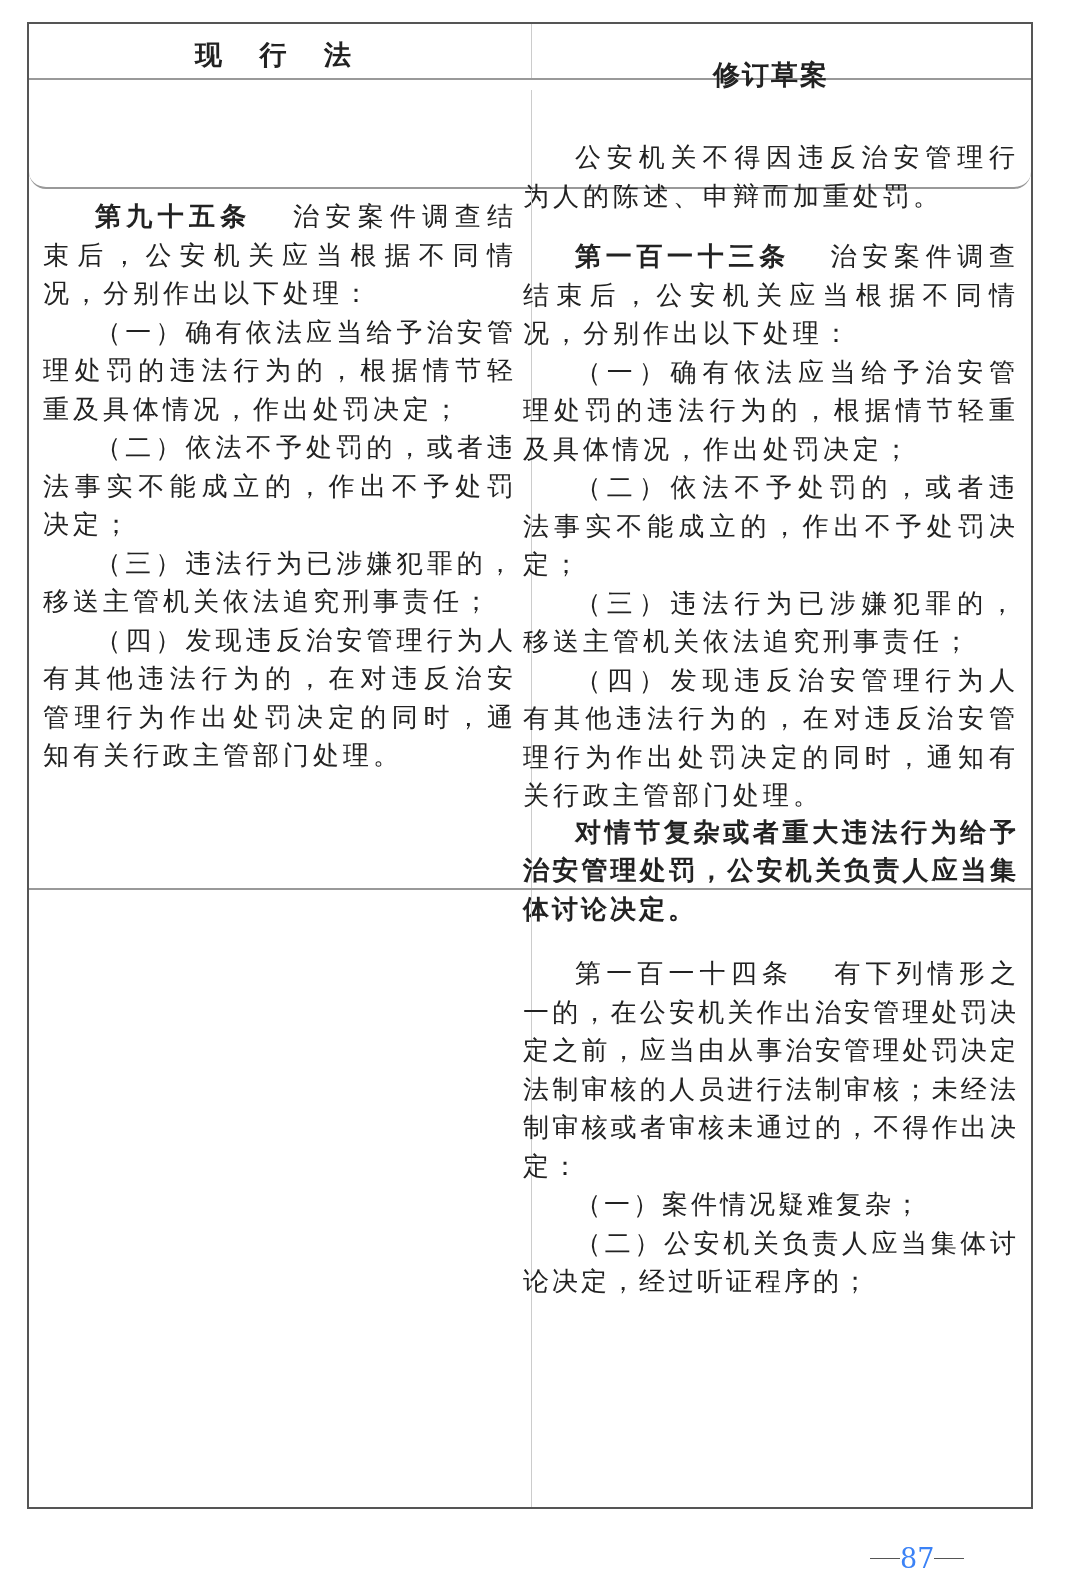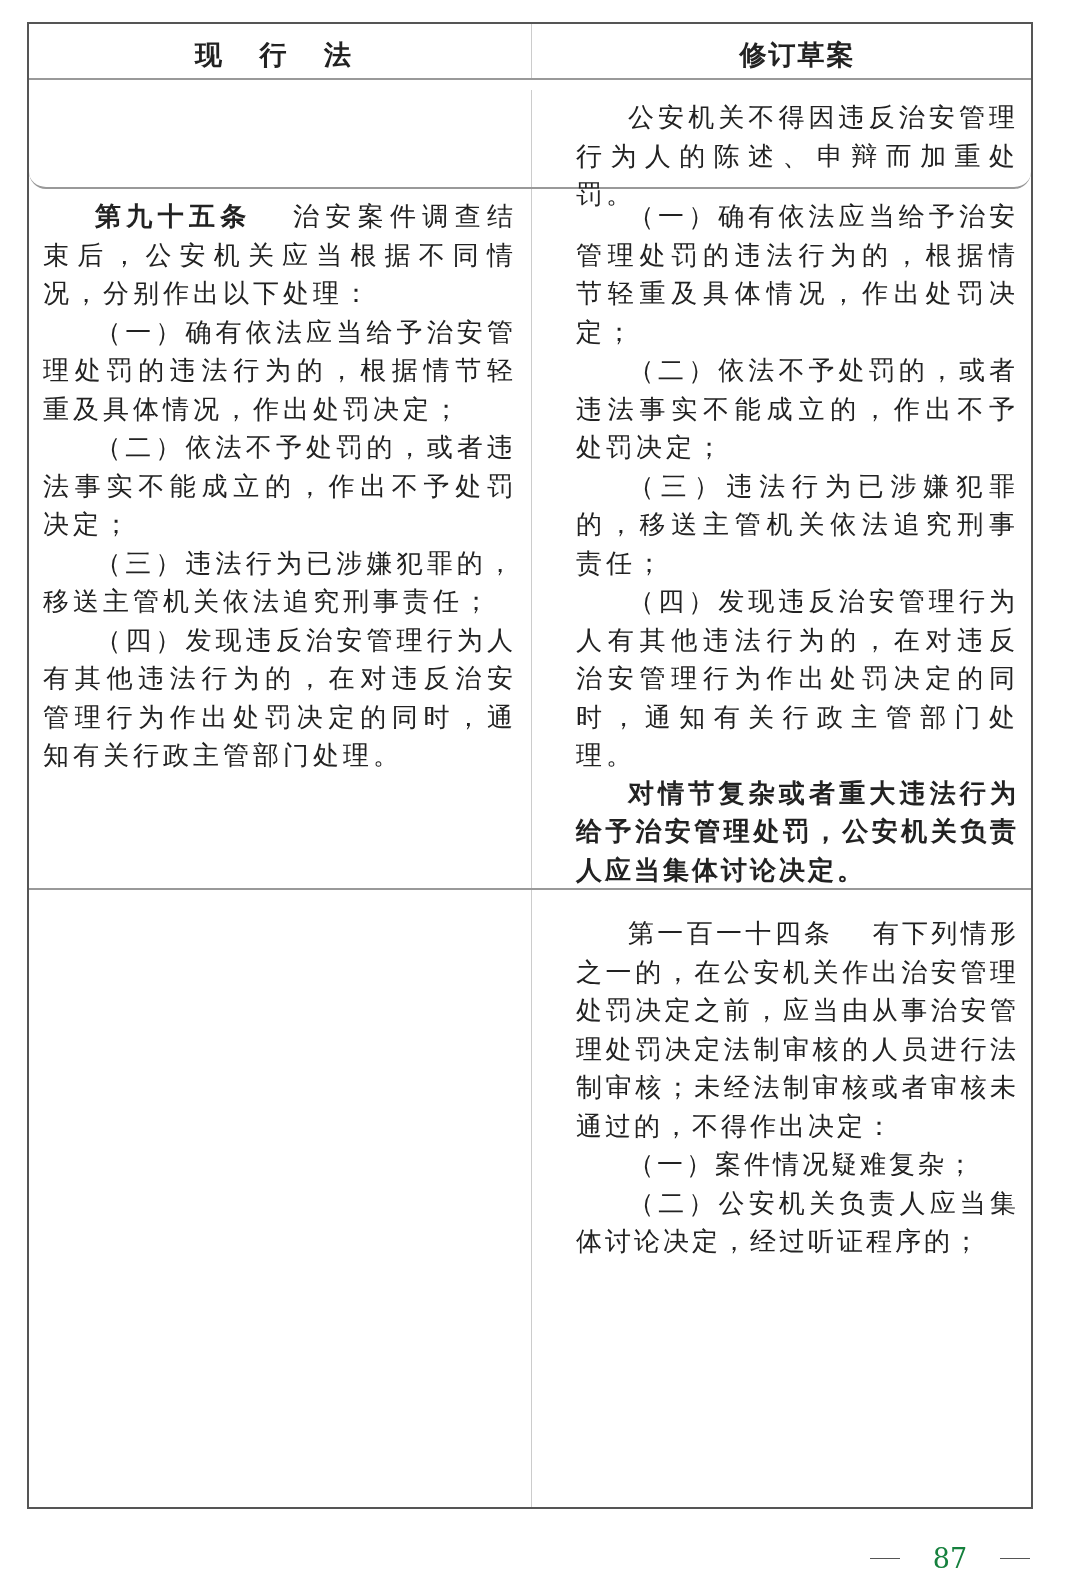--- a/index.html
+++ b/index.html
@@ -9,33 +9,33 @@
     color: #222;
   }
   .table {
     position: absolute; left: 27px; top: 22px; width: 1006px; height: 1487px;
     border: 2px solid #555; box-sizing: border-box;
   }
   .row { position: absolute; left: 0; right: 0; border-bottom: 2px solid #999; box-sizing: border-box; }
   .row.last { border-bottom: none; }
   .cell { position: absolute; top: 0; bottom: 0; box-sizing: border-box; }
   .cell.left { left: 0; width: 503px; border-right: 1px solid #ccc; padding: 8px 14px 0 14px; }
-  .cell.right { left: 531px; right: 0; padding: 8px 12px 0 16px; }
+  .cell.right { left: 478px; right: 0; padding: 8px 12px 0 16px; margin-top: 40px; }
   .hdr { display: flex; align-items: center; justify-content: center; font-family: "DejaVu Sans", sans-serif; font-weight: bold; font-size: 27px; letter-spacing: 2px; }
   .hdr.spaced { letter-spacing: 14px; }
   p { margin: 0; font-size: 26px; line-height: 38.5px; text-align: justify; letter-spacing: 4px; }
   p.indent { text-indent: 2em; }
   .b { font-family: Liberation Sans, sans-serif; font-weight: bold; letter-spacing: 3px; }
-  .bold-para { font-family: Liberation Serif, serif; font-weight: bold; letter-spacing: 3px; }
+  .bold-para { font-family: Liberation Mono, monospace; font-weight: bold; letter-spacing: 3px; }
   .sans { font-family: "DejaVu Sans", sans-serif; letter-spacing: 3px; }
   .gap { display: inline-block; width: 1.5em; }
   .footer {
     position: absolute; top: 1540px; left: 870px; width: 160px; height: 36px;
-    display: flex; align-items: center; justify-content: space-between;
-    font-family: "DejaVu Serif", serif; font-size: 27px; color: #15803d;
+    display: flex; align-items: center; justify-content: flex-start;
+    font-family: "DejaVu Serif", serif; font-size: 27px; color: #3b82f6;
   }
   .dash { display: inline-block; width: 30px; height: 1px; background: #555; }
 </style>
 </head>
 <body>
 
 <div class="table">
 
   <div class="row" style="top:0; height:56px;">
     <div class="cell left hdr spaced">现 行 法</div>
@@ -51,20 +51,21 @@
 
   <div class="row" style="top:165px; height:701px;">
     <div class="cell left">
       <p class="indent"><span class="b">第九十五条</span><span class="gap"></span><span>治安案件调查结束后，公安机关应当根据不同情况，分别作出以下处理：</span></p>
       <p class="indent">（一）确有依法应当给予治安管理处罚的违法行为的，根据情节轻重及具体情况，作出处罚决定；</p>
       <p class="indent">（二）依法不予处罚的，或者违法事实不能成立的，作出不予处罚决定；</p>
       <p class="indent">（三）违法行为已涉嫌犯罪的，移送主管机关依法追究刑事责任；</p>
       <p class="indent">（四）发现违反治安管理行为人有其他违法行为的，在对违反治安管理行为作出处罚决定的同时，通知有关行政主管部门处理。</p>
     </div>
     <div class="cell right">
+      <p class="indent"><span class="b">第一百一十三条</span><span class="gap"></span><span>治安案件调查结束后，公安机关应当根据不同情况，分别作出以下处理：</span></p>
       <p class="indent">（一）确有依法应当给予治安管理处罚的违法行为的，根据情节轻重及具体情况，作出处罚决定；</p>
       <p class="indent">（二）依法不予处罚的，或者违法事实不能成立的，作出不予处罚决定；</p>
       <p class="indent">（三）违法行为已涉嫌犯罪的，移送主管机关依法追究刑事责任；</p>
       <p class="indent">（四）发现违反治安管理行为人有其他违法行为的，在对违反治安管理行为作出处罚决定的同时，通知有关行政主管部门处理。</p>
       <p class="indent bold-para">对情节复杂或者重大违法行为给予治安管理处罚，公安机关负责人应当集体讨论决定。</p>
     </div>
   </div>
 
   <div class="row last" style="top:866px; bottom:0;">
     <div class="cell left"></div>

